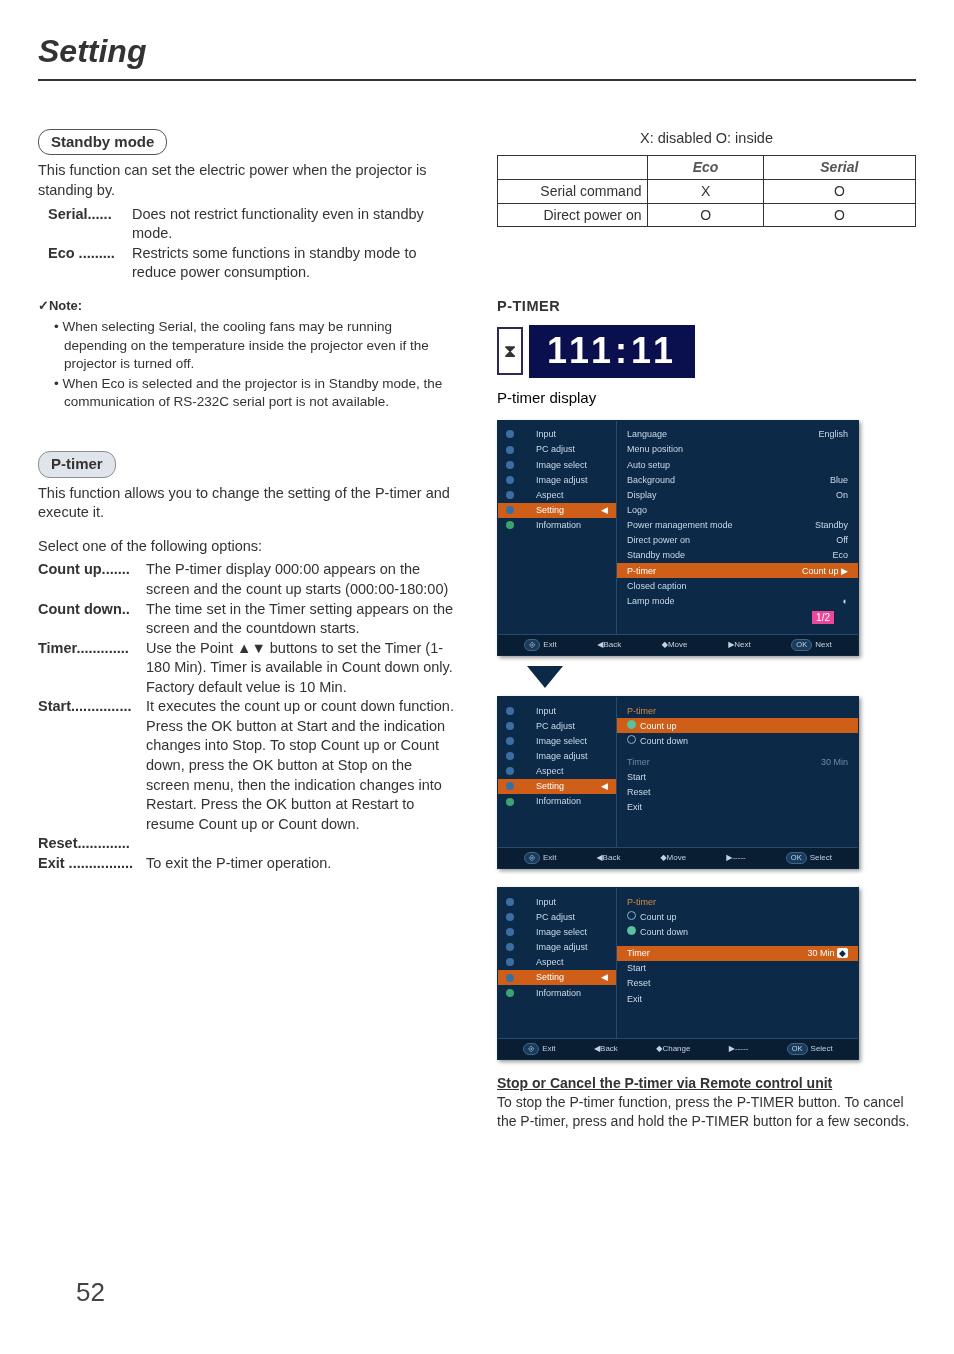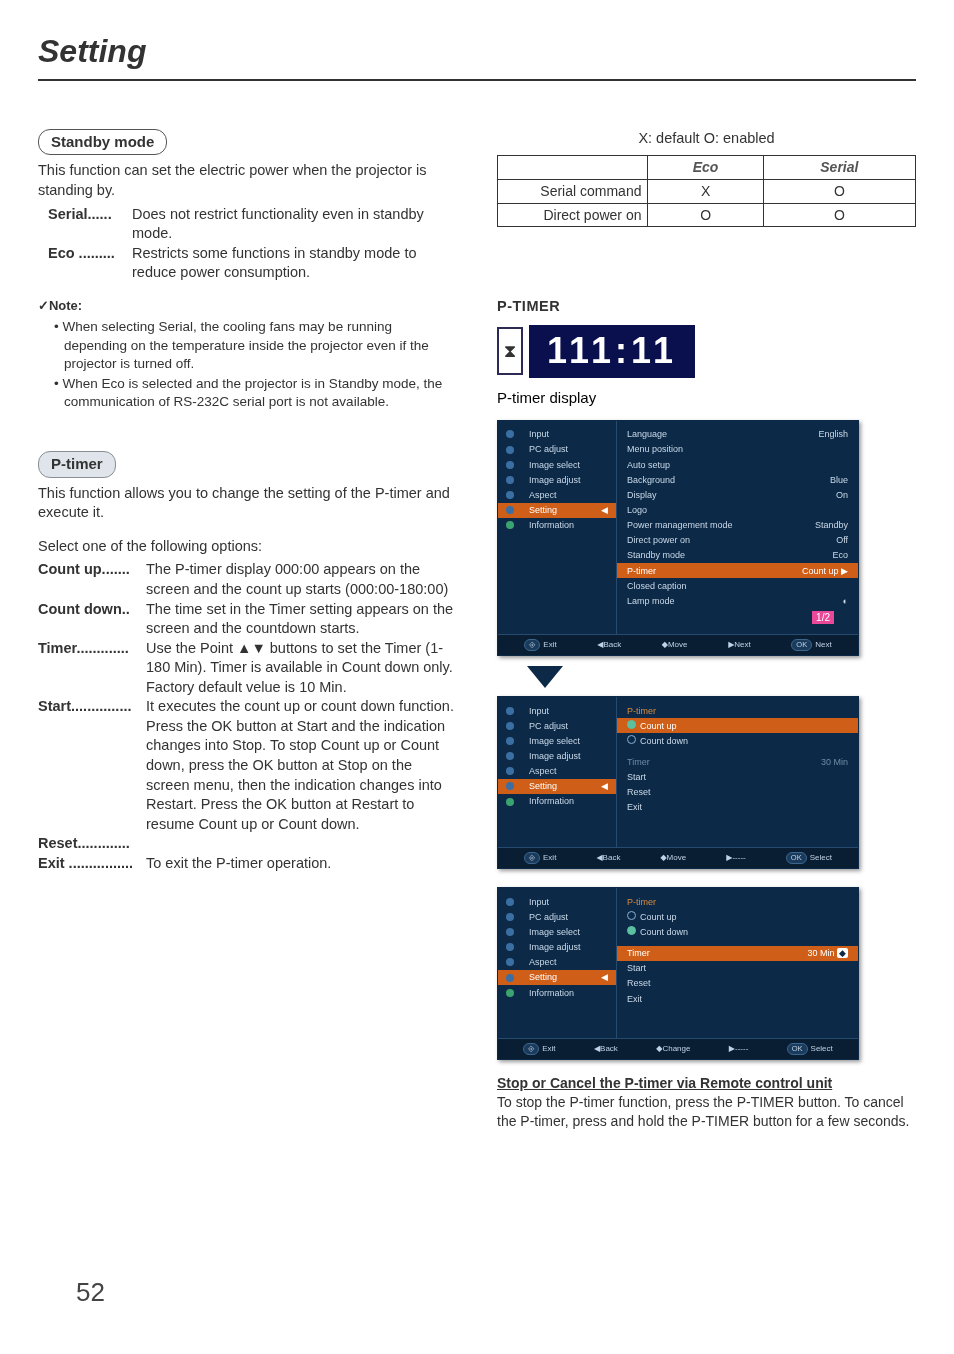--- a/index.html
+++ b/index.html
@@ -128,21 +128,21 @@
     padding: 6px 0;
   }
   .osd-right {
     flex: 1;
     padding: 6px 0;
     border-left: 1px solid #274b6f;
   }
   .osd-item {
     display: flex;
     align-items: center;
-    gap: 15px;
+    gap: 22px;
     padding: 1.5px 8px;
   }
   .osd-item.sel-orange { background: #cf5f18; color: #fff; }
   .osd-item .dot {
     width: 8px; height: 8px; border-radius: 50%;
     background: #3b6fa3;
     display: inline-block;
     flex-shrink: 0;
   }
   .osd-right-item {
@@ -276,21 +276,21 @@
               <div class="def-term">Exit ................</div>
               <div class="def-desc">To exit the P-timer operation.</div>
             </div>
       </div>
     </div>
 
   </div>
 
   <div class="col">
 
-    <div class="legend-line">X: default    O: enabled</div>
+    <div class="legend-line">X: disabled    O: inside</div>
 
     <table class="grid">
       <tbody>
             <tr>
         <th style="width:36%;"></th>
         <th>Eco</th>
         <th>Serial</th>
       </tr>
       <tr>
         <td class="rowhead">Serial command</td>

